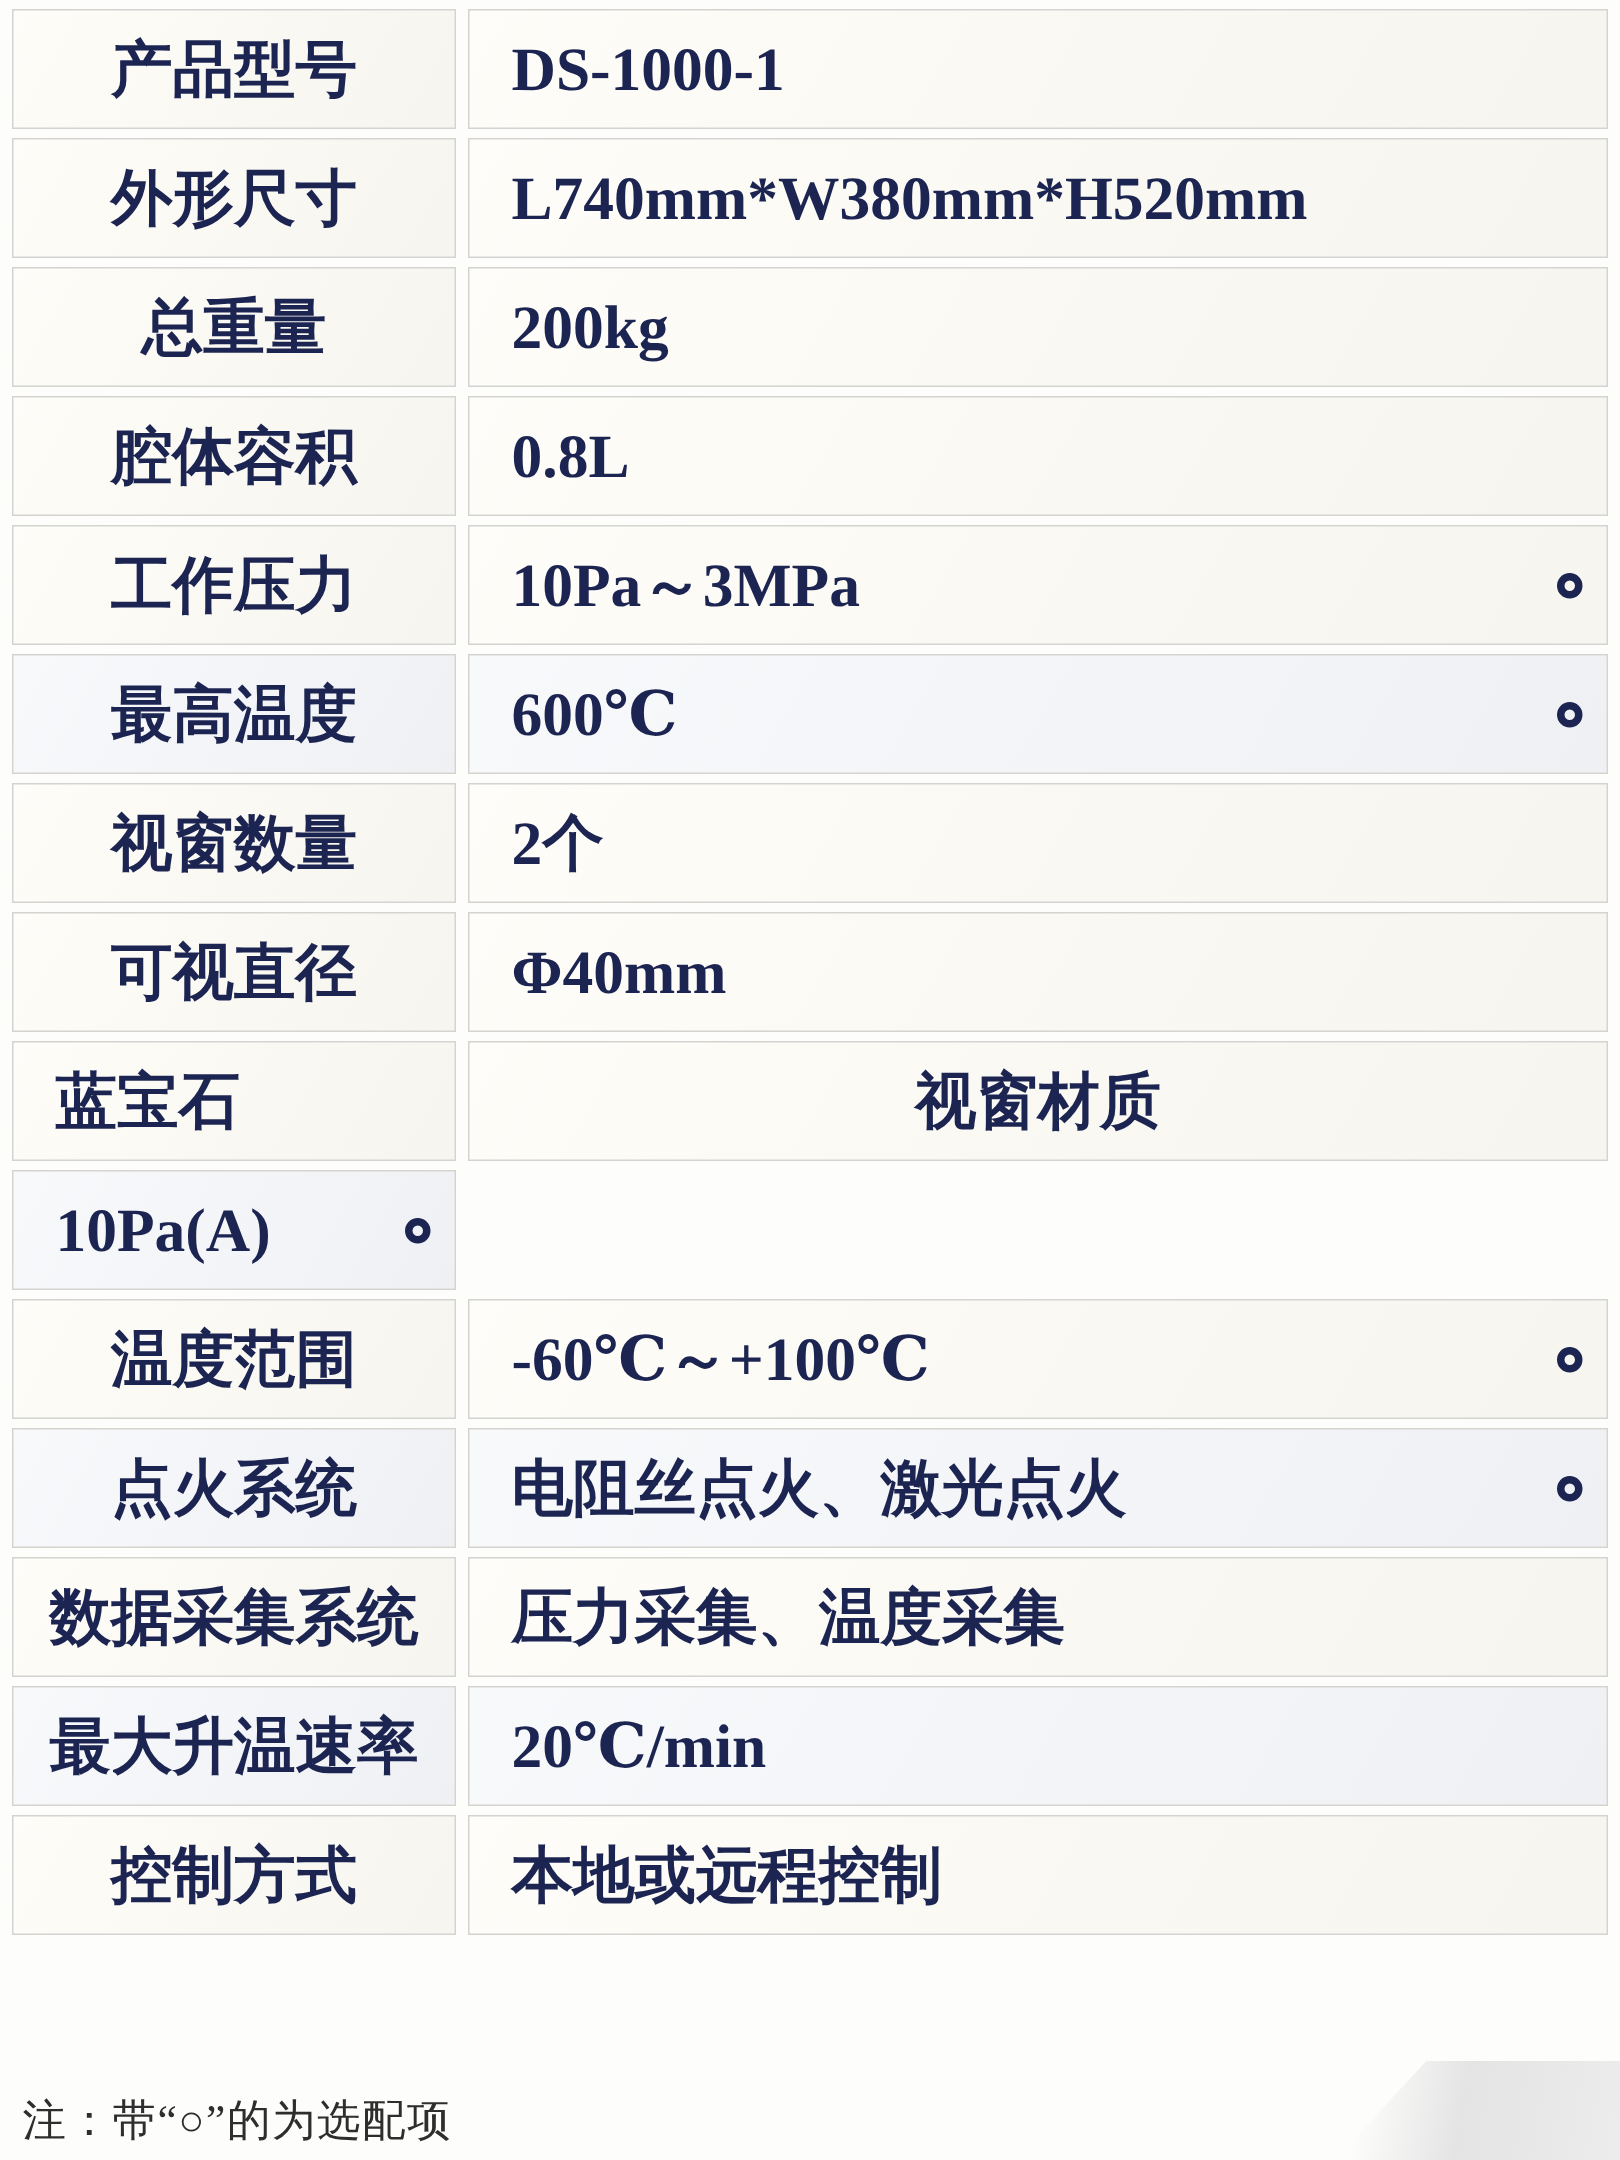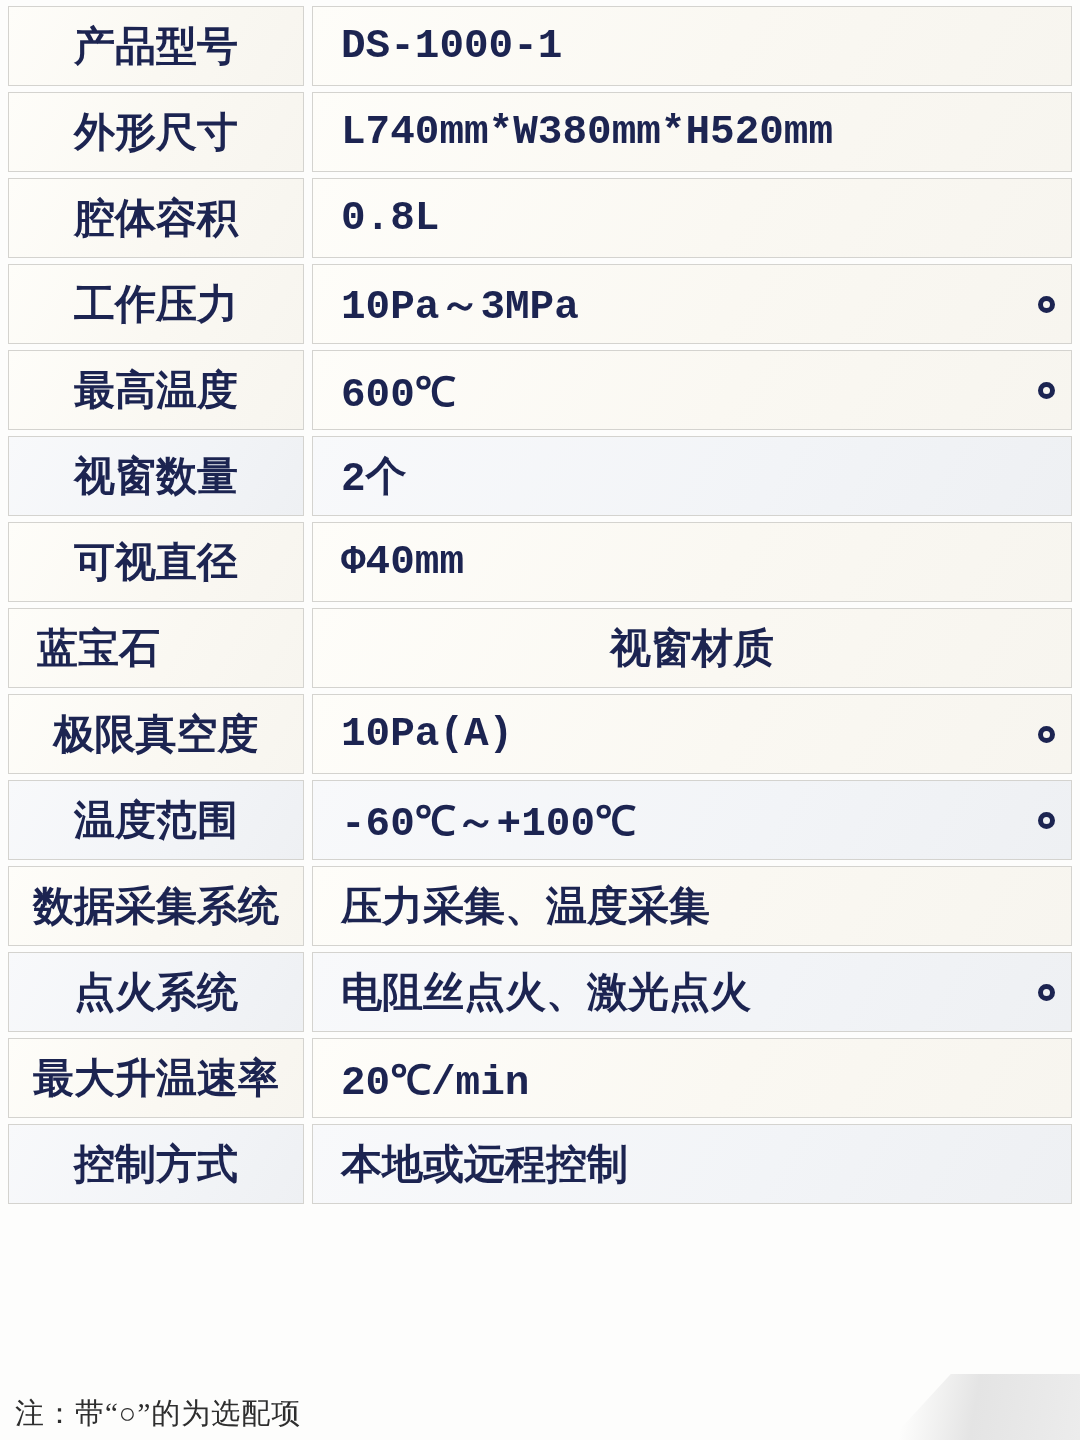--- a/index.html
+++ b/index.html
@@ -40,21 +40,21 @@
     overflow:hidden;
   }
   
   .row:nth-child(6) .cell,
   .row:nth-child(10) .cell,
   .row:nth-child(12) .cell,
   .row:nth-child(14) .cell{
     background:linear-gradient(120deg,#f8f9fb 0%,#f2f4f7 60%,#eef0f3 100%);
   }
   .label-cell{justify-content:center;padding:0 8px;}
-  .value-cell{padding:0 16px 0 28px;font-family:Liberation Mono, monospace;}
+  .value-cell{padding:0 16px 0 28px;}
   .circle{
     width:17px;height:17px;
     border:5px solid var(--text-navy);
     border-radius:50%;
     margin-left:auto;
     flex:0 0 auto;
   }
   .note{
     position:absolute;
     left:15px; top:1394px;
@@ -89,20 +89,29 @@
   <div class="row">
     <div class="cell label-cell">
       <span>外形尺寸</span>
     </div>
     <div class="cell value-cell">
       <span>L740mm*W380mm*H520mm</span>
 
     </div>
   </div>
 
+  <div class="row">
+    <div class="cell label-cell">
+      <span>总重量</span>
+    </div>
+    <div class="cell value-cell">
+      <span>200kg</span>
+
+    </div>
+  </div>
 
   <div class="row">
     <div class="cell label-cell">
       <span>腔体容积</span>
     </div>
     <div class="cell value-cell">
       <span>0.8L</span>
 
     </div>
   </div>
@@ -152,56 +161,53 @@
     <div class="cell value-cell">
       <span>蓝宝石</span>
 
     </div>
     <div class="cell label-cell">
       <span>视窗材质</span>
     </div>
   </div>
 
   <div class="row">
-    <div class="cell label-cell">
-      <span>极限真空度</span>
-    </div>
     <div class="cell value-cell">
       <span>10Pa(A)</span>
       <span class="circle"></span>
     </div>
   </div>
 
   <div class="row">
     <div class="cell label-cell">
       <span>温度范围</span>
     </div>
     <div class="cell value-cell">
       <span>-60℃～+100℃</span>
       <span class="circle"></span>
     </div>
   </div>
 
   <div class="row">
     <div class="cell label-cell">
+      <span>点火系统</span>
+    </div>
+    <div class="cell value-cell">
+      <span>电阻丝点火、激光点火</span>
+      <span class="circle"></span>
+    </div>
+  </div>
+
+  <div class="row">
+    <div class="cell label-cell">
       <span>数据采集系统</span>
     </div>
     <div class="cell value-cell">
       <span>压力采集、温度采集</span>
 
-    </div>
-  </div>
-
-  <div class="row">
-    <div class="cell label-cell">
-      <span>点火系统</span>
-    </div>
-    <div class="cell value-cell">
-      <span>电阻丝点火、激光点火</span>
-      <span class="circle"></span>
     </div>
   </div>
 
   <div class="row">
     <div class="cell label-cell">
       <span>最大升温速率</span>
     </div>
     <div class="cell value-cell">
       <span>20℃/min</span>
 

